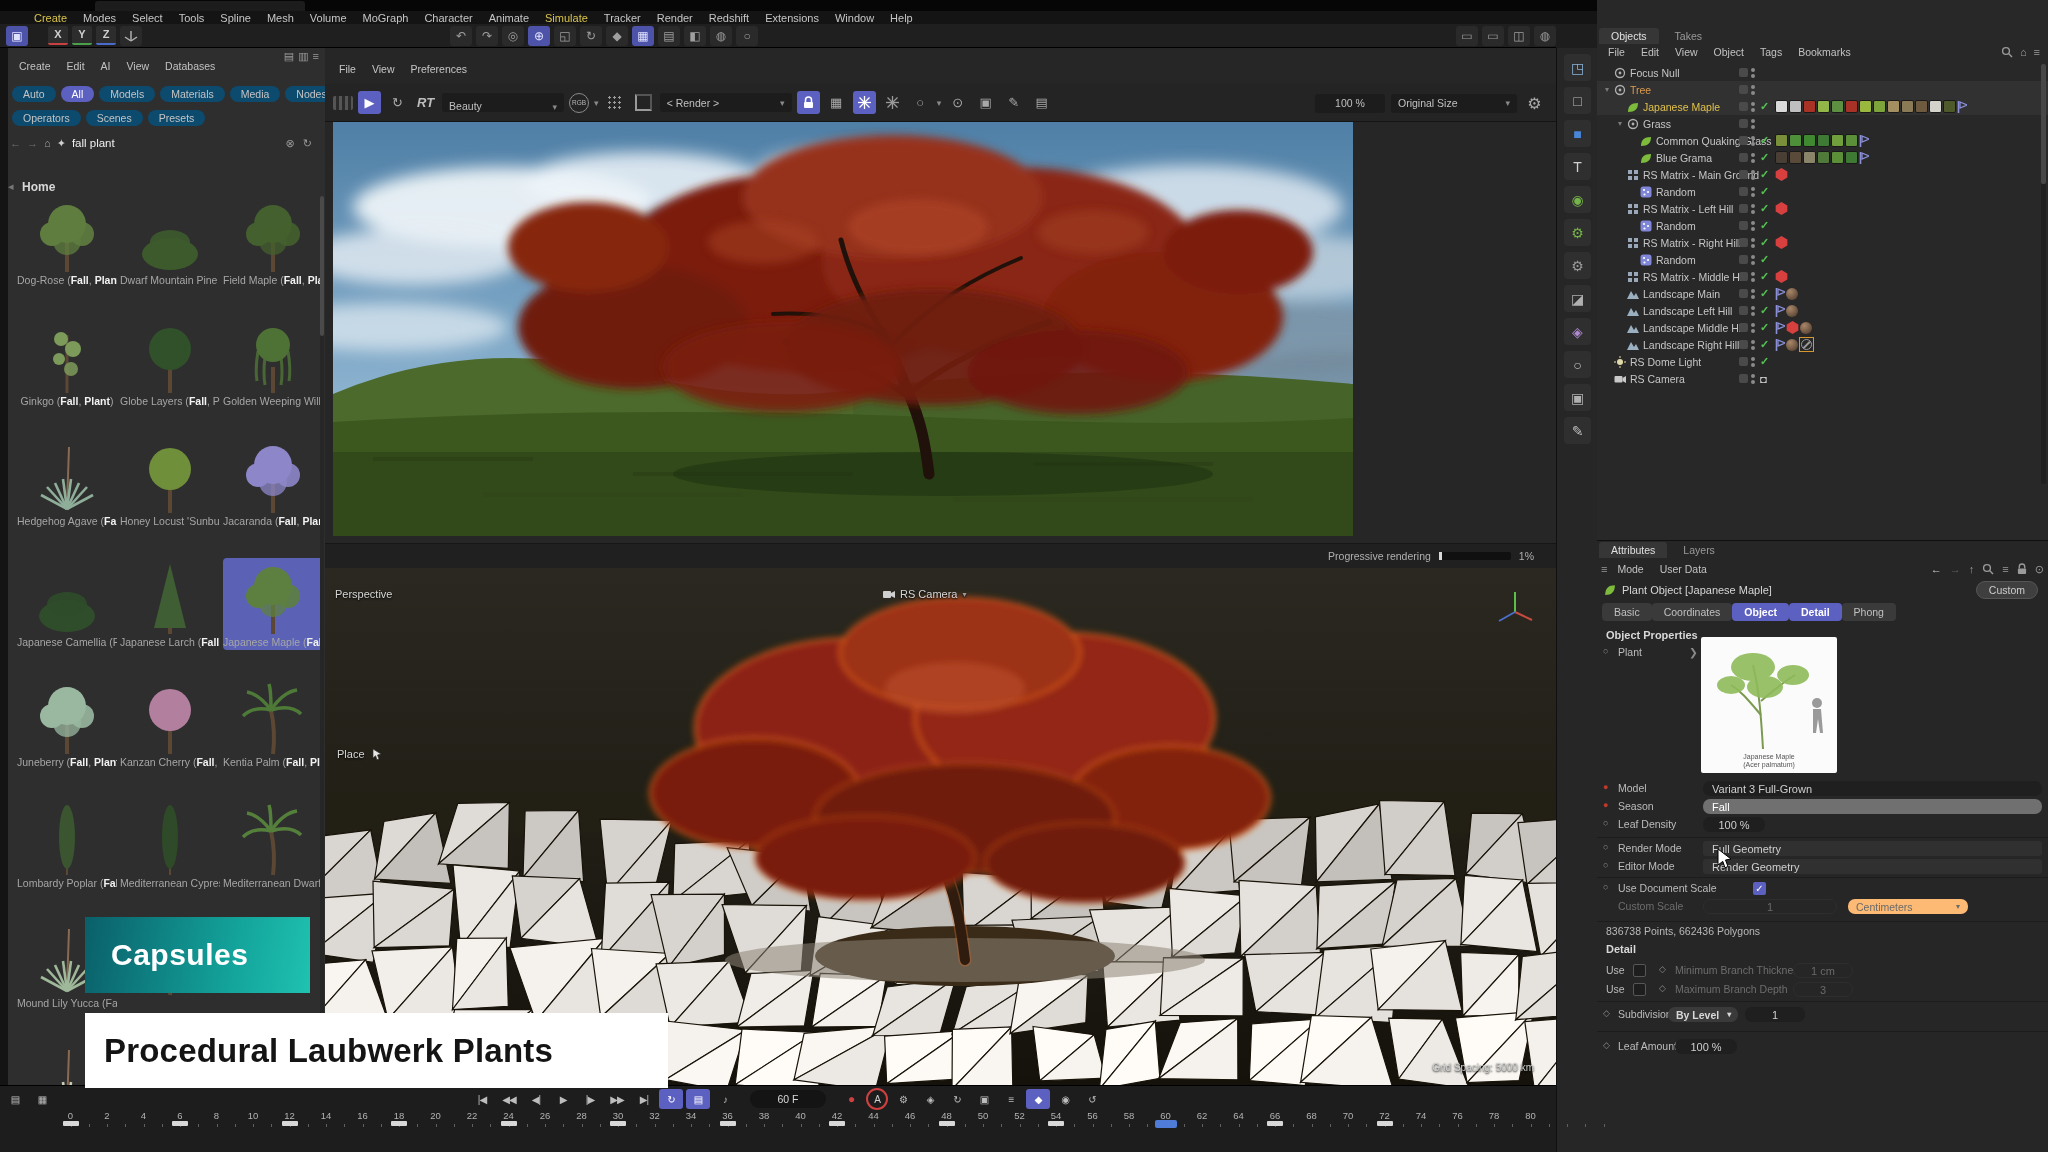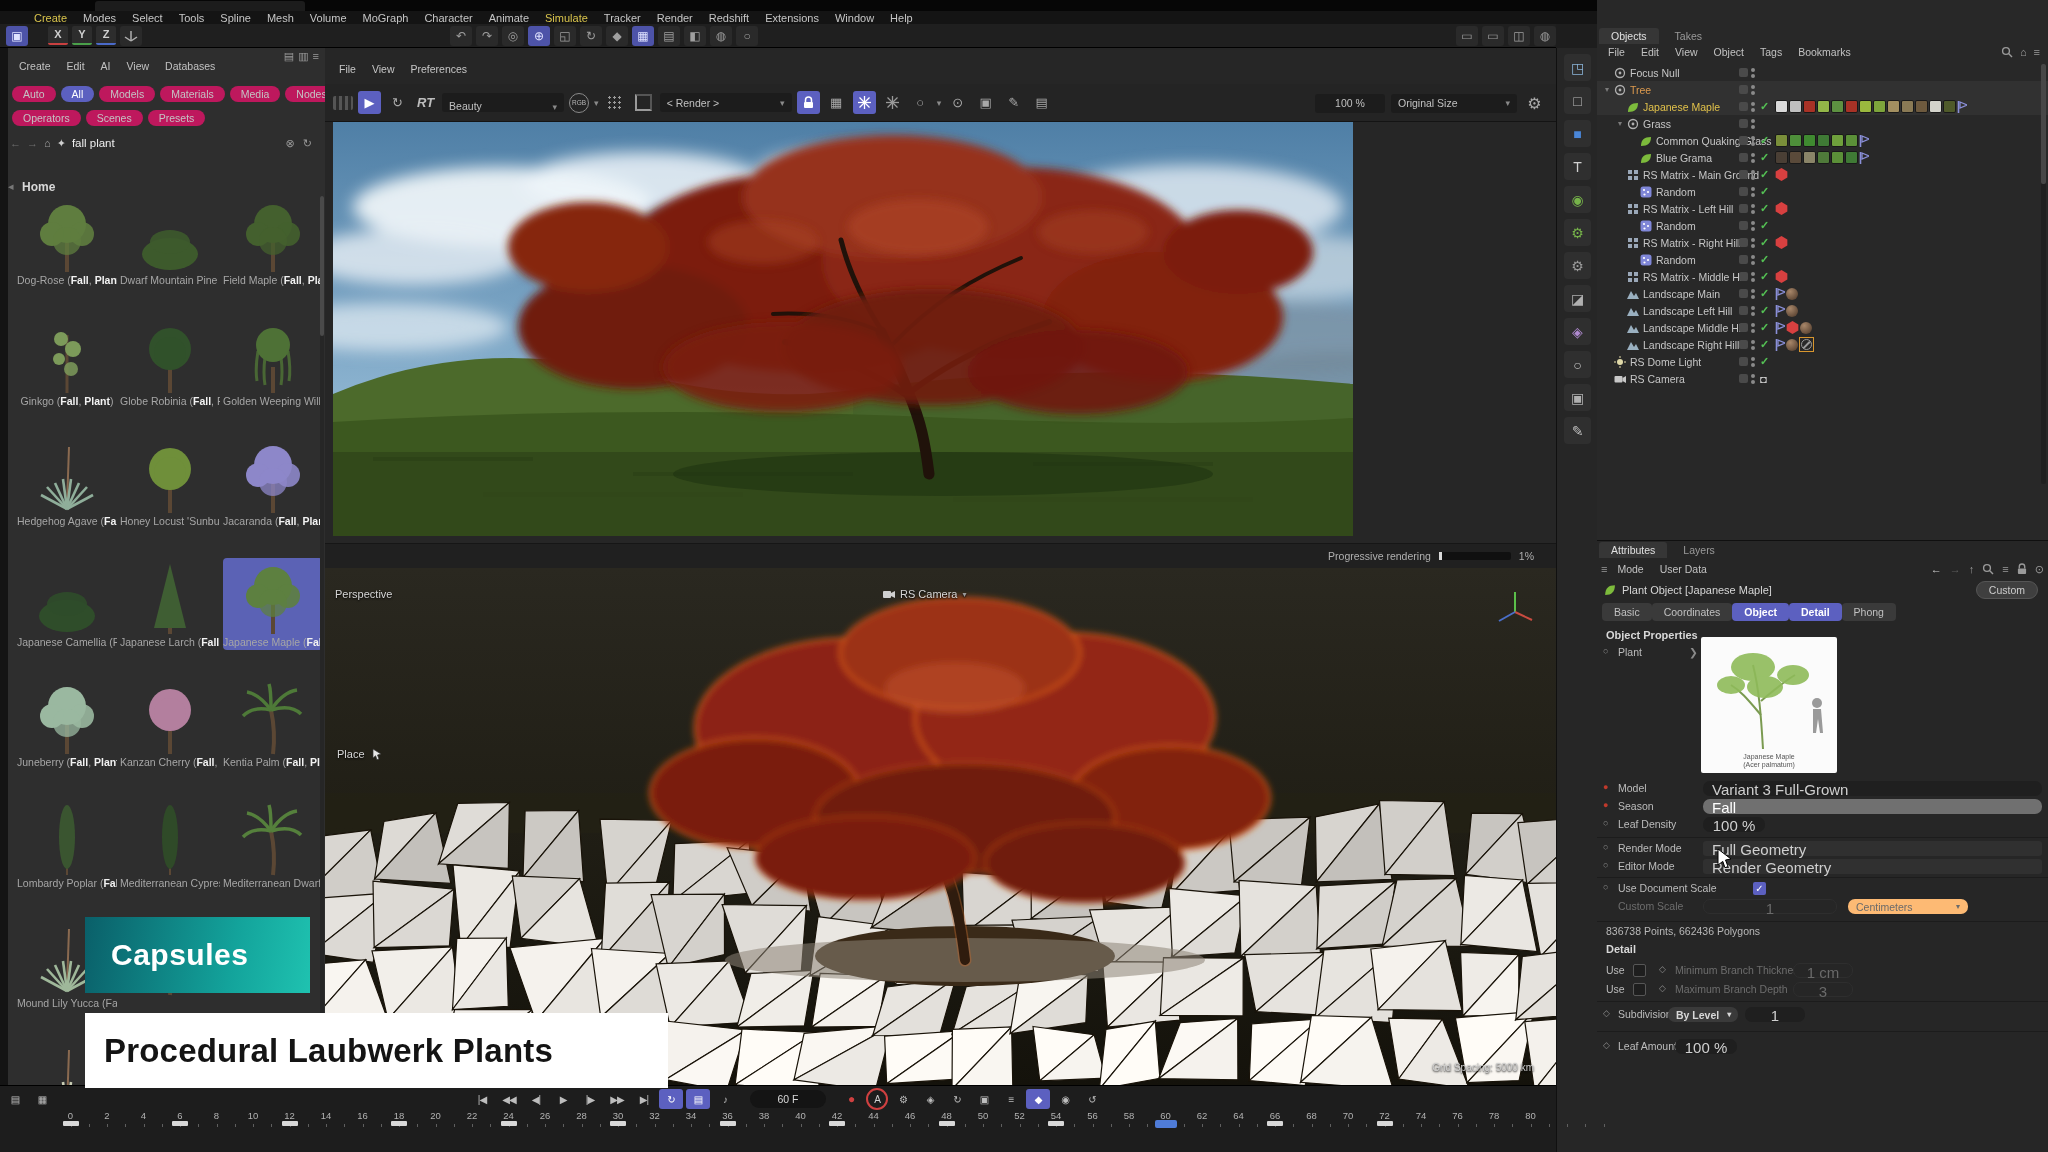--- a/index.html
+++ b/index.html
@@ -19,21 +19,21 @@
   .axis-btn{width:20px;height:17px;background:#2d2d2d;border-radius:2px;text-align:center;line-height:16px;font-weight:700;font-size:11px;color:#d0d0d0;border-bottom:2px solid;}
   .tbsp{width:12px;}
   
   #leftstrip{left:0;top:48px;width:8px;height:1104px;background:#141414;}
   #asset{left:8px;top:48px;width:317px;height:1037px;background:#2e2e2e;border-right:1px solid #111;overflow:hidden;}
   #asset-menu{position:absolute;left:4px;top:12px;display:flex;gap:2px;}
   .amenu{padding:0 7px;color:#c2c2c2;font-size:10.5px;}
   #asset-hdr-icons{position:absolute;right:6px;top:2px;display:flex;gap:4px;color:#9a9a9a;font-size:11px;}
   #asset-chips1{position:absolute;left:4px;top:38px;display:flex;gap:5px;}
   #asset-chips2{position:absolute;left:4px;top:62px;display:flex;gap:5px;}
-  .chip{background:#be185d;border-radius:10px;padding:2px 11px;font-size:10.5px;color:#c4c4c4;white-space:nowrap;}
+  .chip{background:#0c4a6e;border-radius:10px;padding:2px 11px;font-size:10.5px;color:#c4c4c4;white-space:nowrap;}
   .chip.active{background:#5c60c0;color:#fff;}
   #asset-search{position:absolute;left:2px;top:86px;width:310px;height:18px;display:flex;align-items:center;gap:6px;color:#9a9a9a;}
   #asset-search .q{color:#efefef;font-size:11.5px;}
   #asset-section{position:absolute;left:14px;top:132px;font-size:12px;color:#d8d8d8;font-weight:700;}
   #asset-collapse{position:absolute;left:0px;top:132px;color:#777;}
   .card{position:absolute;width:100px;}
   .thumb{height:78px;display:flex;align-items:flex-end;justify-content:center;}
   .card-label{height:14px;font-size:10.5px;color:#a6a6a6;text-align:center;white-space:nowrap;overflow:hidden;}
   .card-label b{color:#f2f2f2;font-weight:700;}
   .card.selected{background:#5b62b5;border-radius:4px;}
@@ -101,21 +101,21 @@
   #custom-chip{position:absolute;right:10px;top:40px;background:#3f3f3f;border:1px solid #555;border-radius:9px;padding:2px 12px;font-size:10.5px;color:#cccccc;}
   #attr-chips{position:absolute;left:5px;top:62px;display:flex;}
   .achip{background:#3a3a3a;border-radius:4px;padding:3px 12px;font-size:10.5px;color:#c0c0c0;}
   .achip.active{background:#5c60c0;color:#fff;font-weight:700;}
   .asection{position:absolute;left:9px;font-size:11px;font-weight:700;color:#d8d8d8;}
   .arow{position:absolute;left:0;width:451px;height:16px;}
   .adot{position:absolute;left:6px;top:1px;font-size:9px;color:#8a8a8a;}
   .adot.red{color:#c0392b;}
   .albl{position:absolute;left:21px;top:1px;font-size:10.5px;color:#bcbcbc;white-space:nowrap;}
   .albl.dis{color:#6d6d6d;}
-  .fld{position:absolute;top:0;height:15px;background:#1f1f1f;border-radius:7px;display:flex;align-items:flex-start;padding:0 9px;font-size:15px;color:#cfcfcf;box-sizing:border-box;white-space:nowrap;}
+  .fld{position:absolute;top:0;height:15px;background:#1f1f1f;border-radius:7px;display:flex;align-items:center;padding:0 9px;font-size:11px;color:#cfcfcf;box-sizing:border-box;white-space:nowrap;}
   .fld.full{left:106px;right:6px;}
   .fld.flat{background:#303030;border-radius:3px;}
   .fld.season{background:#707070;color:#fff;}
   .fld.num{justify-content:center;}
   .fld.dis{background:#262626;color:#6a6a6a;border:1px solid #2e2e2e;}
   .combo{position:absolute;top:0;height:15px;background:#3a3a3a;border-radius:7px;display:flex;align-items:center;gap:8px;padding:0 8px;font-size:10.5px;color:#d8d8d8;box-sizing:border-box;white-space:nowrap;}
   .combo.dis{background:#fdba74;color:#6a6a6a;}
   .cbx{position:absolute;top:1px;width:13px;height:13px;border-radius:2px;box-sizing:border-box;}
   .cbx.on{background:#5c60c0;color:#fff;font-size:10px;text-align:center;line-height:13px;}
   .cbx.off{background:#1e1e1e;border:1px solid #565656;}
@@ -298,21 +298,21 @@
           <div class="card-label"><span>Ginkgo (</span><b>Fall</b><span>, </span><b>Plant</b><span>)</span></div>
         </div>
         <div class="card" style="left: 112px; top: 268.5px;">
           <div class="thumb">
             <svg width="84" height="76">
               <rect x="40" y="46" width="4" height="28" fill="#5b4734"></rect>
               <circle cx="42" cy="30" r="21" fill="#31512b"></circle>
               <circle cx="42" cy="34" r="16" fill="#31512b" opacity=".7"></circle>
             </svg>
           </div>
-          <div class="card-label"><span>Globe Robinia (</span><b>Fall</b><span>, Pl...</span></div>
+          <div class="card-label"><span>Globe Layers (</span><b>Fall</b><span>, Pl...</span></div>
         </div>
         <div class="card" style="left: 215px; top: 268.5px;">
           <div class="thumb">
             <svg width="84" height="76">
               <rect x="40" y="48" width="4" height="26" fill="#5b4734"></rect>
               <circle cx="42" cy="26" r="17" fill="#4e7136"></circle>
               <g stroke="#4e7136" stroke-width="3" fill="none" opacity=".85">
                 <path d="M27,32 Q24,50 26,62"></path>
                 <path d="M34,38 Q32,54 34,66"></path>
                 <path d="M50,38 Q52,54 50,66"></path>

